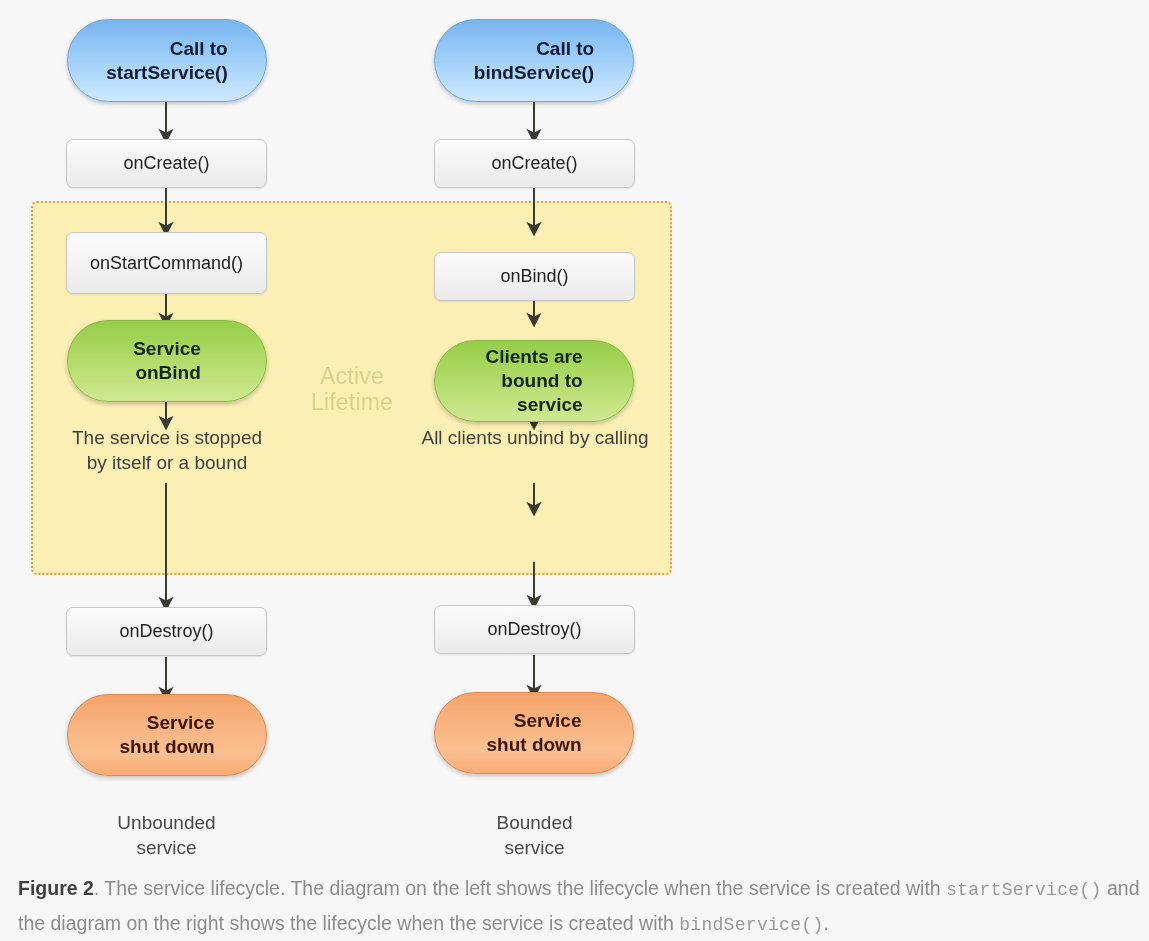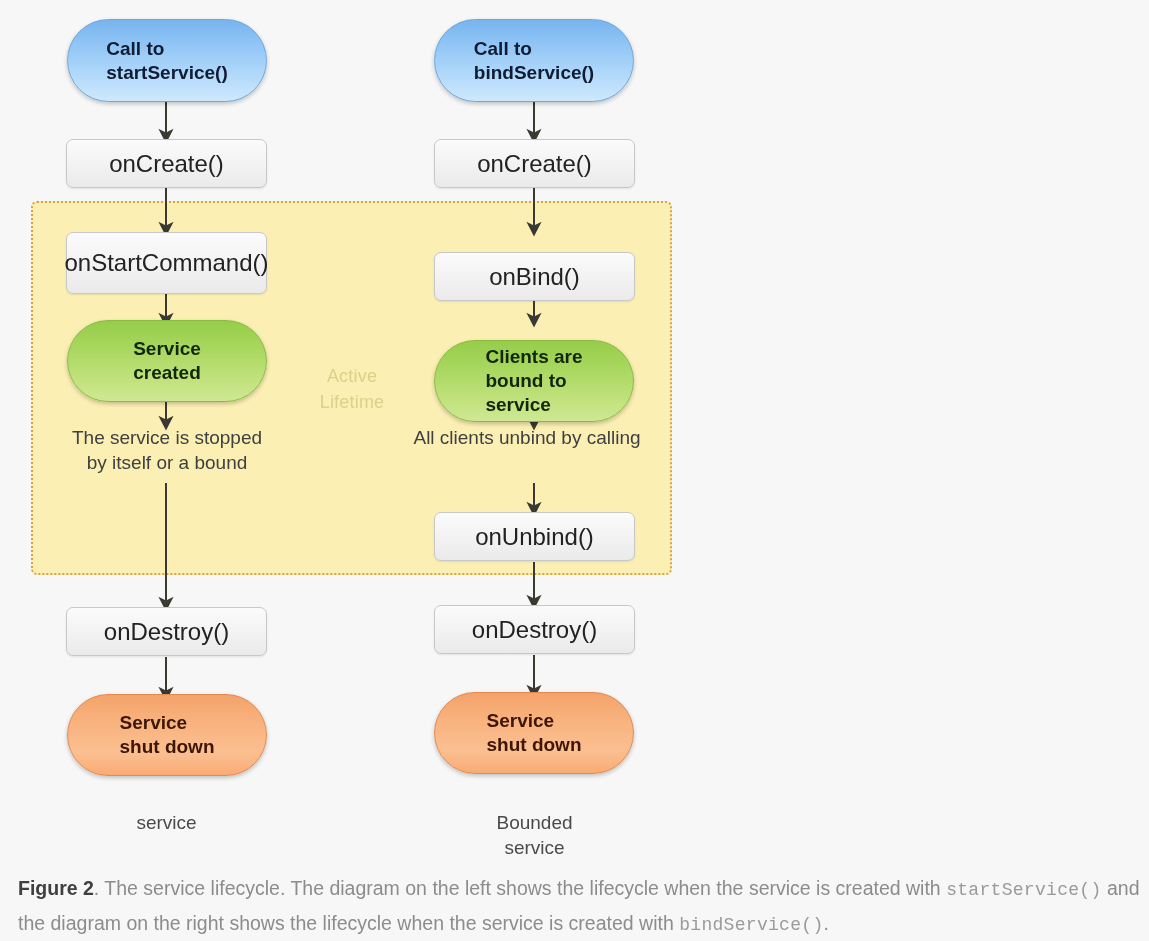--- a/index.html
+++ b/index.html
@@ -34,44 +34,44 @@
     border: 2px dotted #d9a441;
     border-radius: 6px;
     box-sizing: border-box;
   }
   .active-region-label {
     position: absolute;
     left: 296px;
     top: 363px;
     width: 112px;
     text-align: center;
-    font-size: 18px;
+    font-size: 23px;
     line-height: 26px;
     color: #ded08a;
     font-weight: 400;
     letter-spacing: .2px;
     user-select: none;
   }
 
   
   .node {
     position: absolute;
     box-sizing: border-box;
     display: flex;
     align-items: center;
     justify-content: center;
-    text-align: left;
+    text-align: right;
   }
 
   
   .node.callback {
     background: linear-gradient(to bottom, #fbfbfb 0%, #f2f2f2 55%, #eaeaea 100%);
     border: 1px solid #c8c8c8;
     border-radius: 7px;
-    font-size: 24px;
+    font-size: 18px;
     color: #222222;
     box-shadow: 0 1px 2px rgba(0,0,0,0.09);
   }
 
   
   .node.state {
     border-radius: 42px;
     font-weight: bold;
     font-size: 19px;
     line-height: 24px;
@@ -188,41 +188,42 @@
     <span>onCreate()</span>
   </div>
 
   <div class="node callback" style="left:66px; top:232px; width:201px; height:62px;">
     <span>onStartCommand()</span>
   </div>
 
   <div class="node state green" style="left:67px; top:320px; width:200px; height:82px;">
     <div>
       <div>Service</div>
-      <div>created</div>
+      <div>onBind</div>
     </div>
   </div>
 
   <div class="edge-label" style="left:36px; top:425px; width:262px;">
     <div>The service is stopped</div>
     <div>by itself or a bound</div>
   </div>
 
   <div class="node callback" style="left:66px; top:607px; width:201px; height:49px;">
     <span>onDestroy()</span>
   </div>
 
   <div class="node state orange" style="left:67px; top:694px; width:200px; height:82px;">
     <div>
       <div>Service</div>
       <div>shut down</div>
     </div>
   </div>
 
   <div class="column-caption" style="left:66px; top:810px; width:201px;">
+    <div>Unbounded</div>
     <div>service</div>
   </div>
 
   <div class="node state blue" style="left:434px; top:19px; width:200px; height:83px;">
     <div>
       <div>Call to</div>
       <div>bindService()</div>
     </div>
   </div>
 
@@ -235,27 +236,24 @@
   </div>
 
   <div class="node state green" style="left:434px; top:340px; width:200px; height:82px;">
     <div>
       <div>Clients are</div>
       <div>bound to</div>
       <div>service</div>
     </div>
   </div>
 
-  <div class="edge-label" style="left:386px; top:425px; width:282px;">
+  <div class="edge-label" style="left:394px; top:425px; width:282px;">
     <div>All clients unbind by calling</div>
   </div>
 
-  <div class="node callback" style="left:434px; top:512px; width:201px; height:49px;">
-    <span>onUnbind()</span>
-  </div>
 
   <div class="node callback" style="left:434px; top:605px; width:201px; height:49px;">
     <span>onDestroy()</span>
   </div>
 
   <div class="node state orange" style="left:434px; top:692px; width:200px; height:82px;">
     <div>
       <div>Service</div>
       <div>shut down</div>
     </div>

